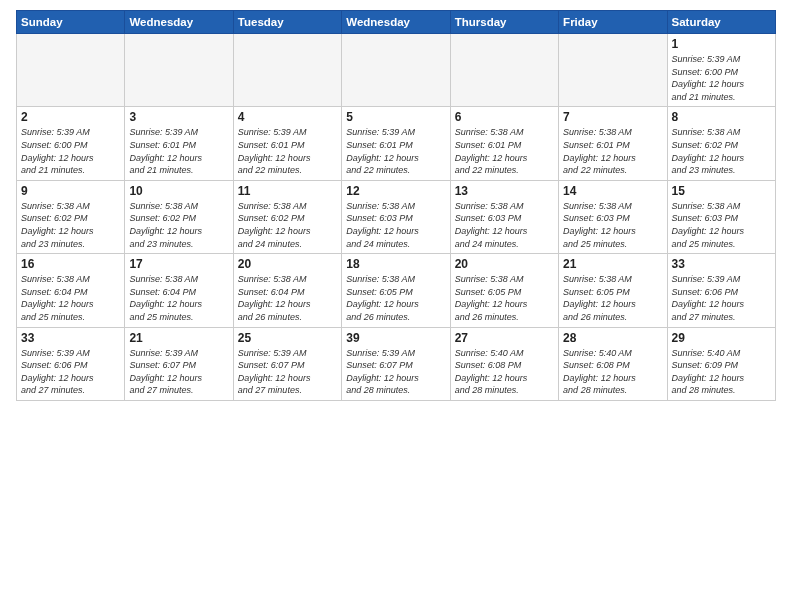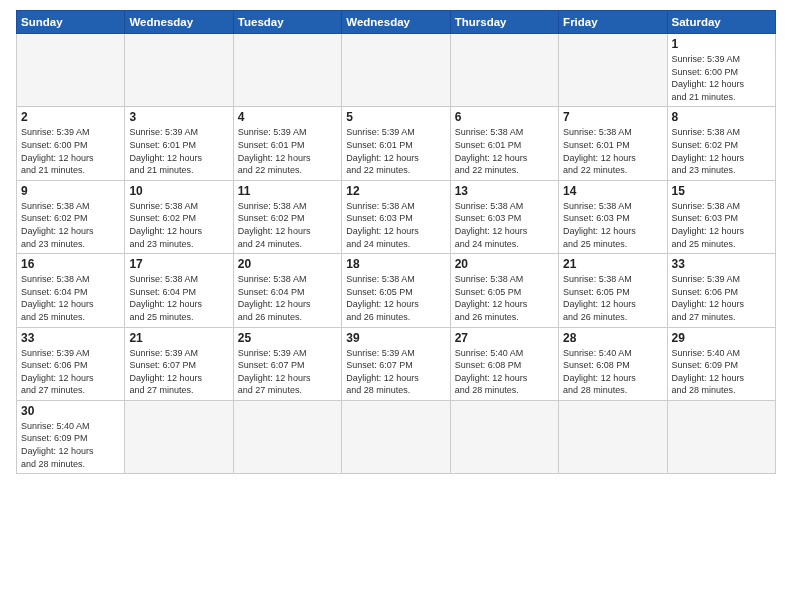--- a/index.html
+++ b/index.html
@@ -70,20 +70,21 @@
       font-size: 12px;
       font-weight: bold;
       color: #222;
       display: block;
       margin-bottom: 2px;
     }
     .day-info {
       font-size: 9px;
       color: #333;
       line-height: 1.4;
+      font-style: italic;
     }
   </style>
 </head>
 <body>
 
 <div class="page">
 
   <table class="calendar">
     <thead>
       <tr>
@@ -309,30 +310,15 @@
 and 28 minutes.</div>
           </td>
           <td>
             <span class="day-number">29</span>
             <div class="day-info" style="white-space: pre-line;">Sunrise: 5:40 AM
 Sunset: 6:09 PM
 Daylight: 12 hours
 and 28 minutes.</div>
           </td>
         </tr>
-        <tr>
-          <td>
-            <span class="day-number">30</span>
-            <div class="day-info" style="white-space: pre-line;">Sunrise: 5:40 AM
-Sunset: 6:09 PM
-Daylight: 12 hours
-and 28 minutes.</div>
-          </td>
-          <td class="empty"></td>
-          <td class="empty"></td>
-          <td class="empty"></td>
-          <td class="empty"></td>
-          <td class="empty"></td>
-          <td class="empty"></td>
-        </tr>
       </tbody>
   </table>
 </div>
 
 </body></html>

